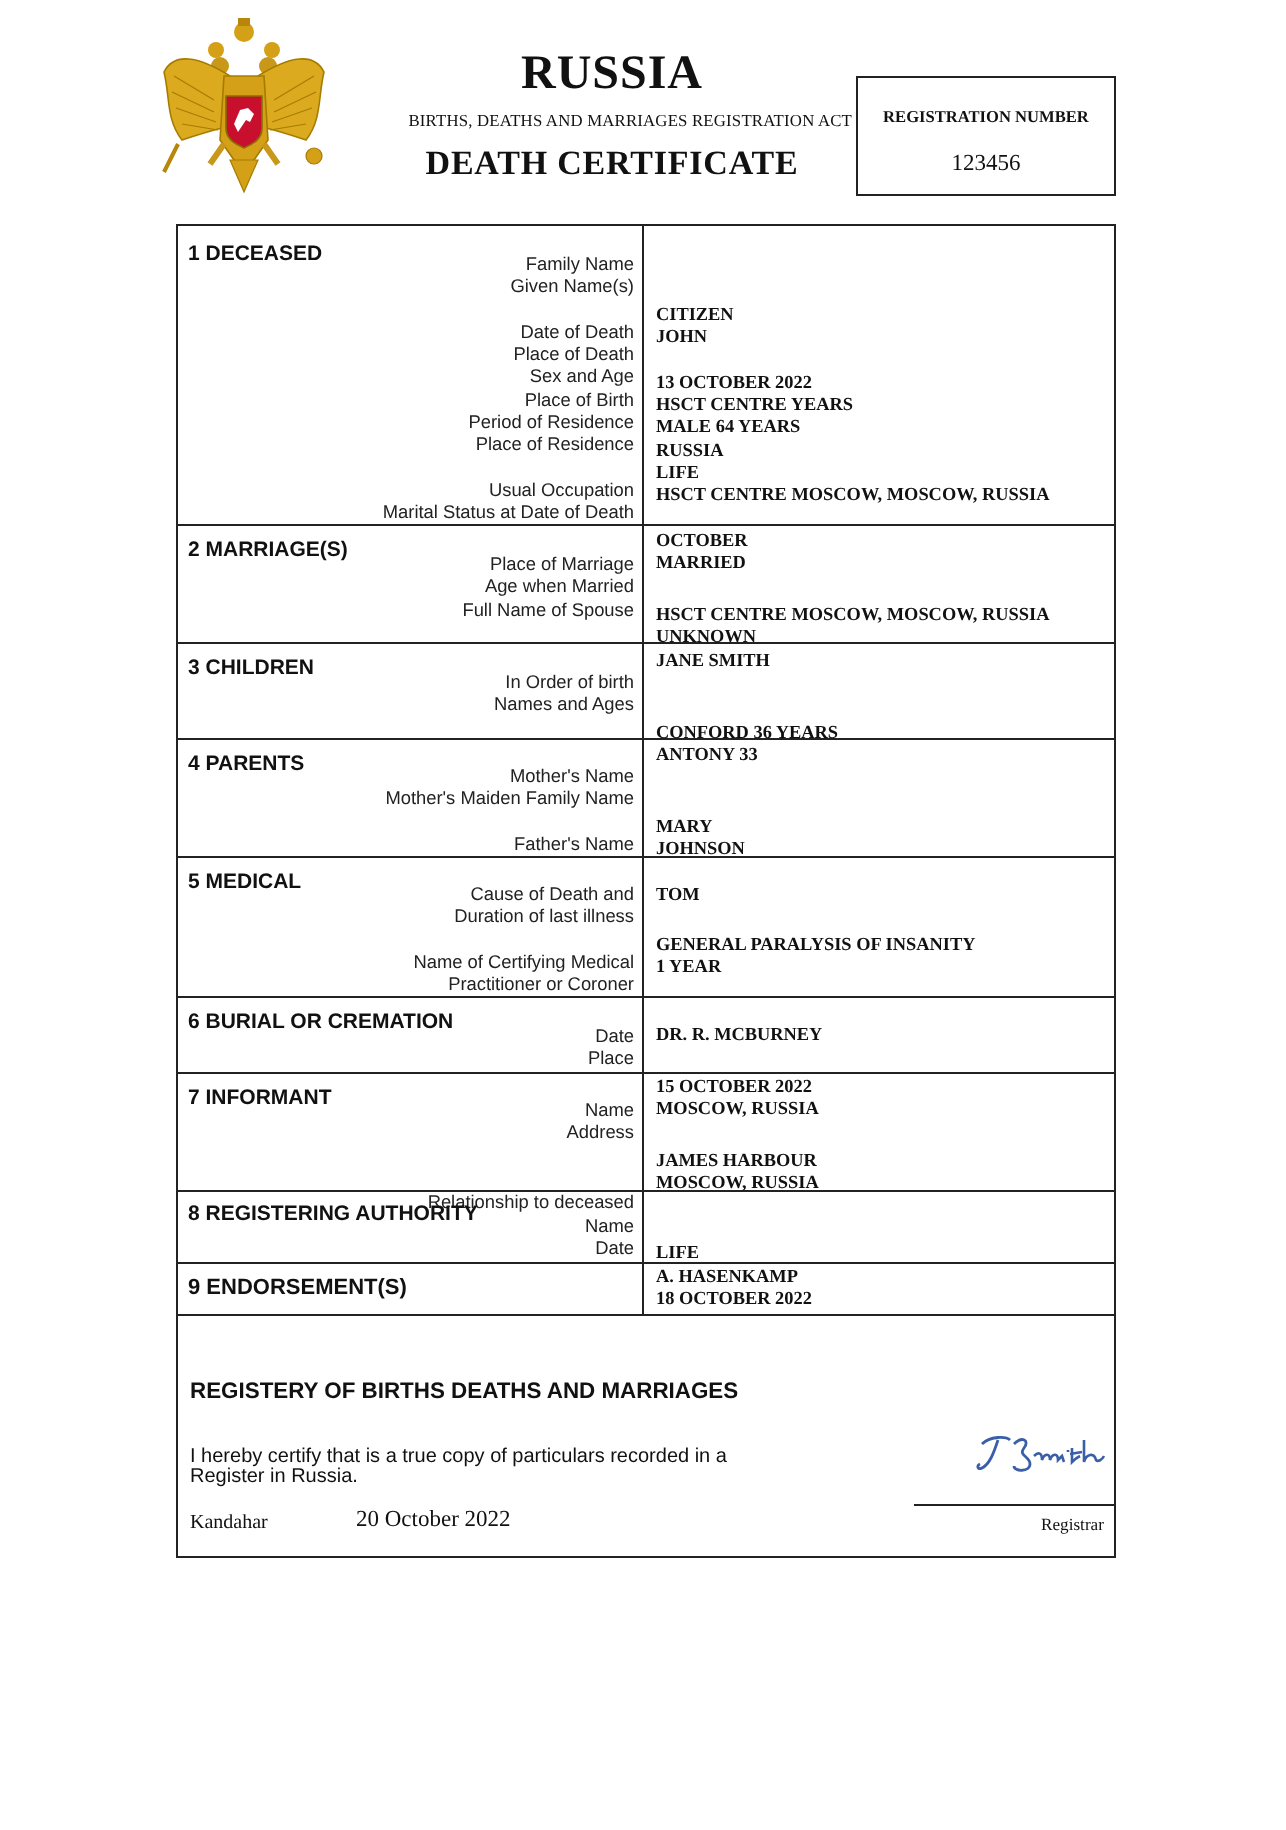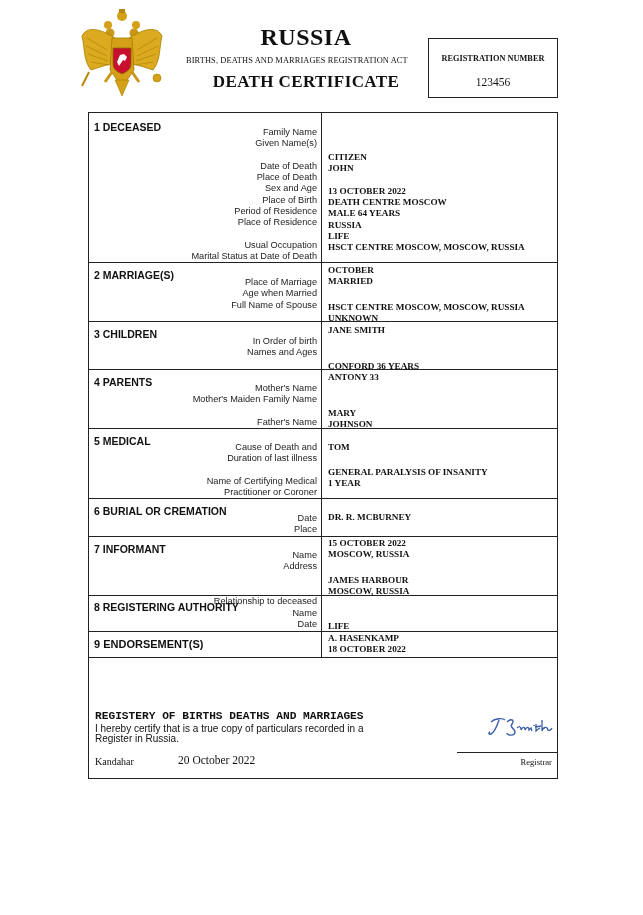--- a/index.html
+++ b/index.html
@@ -2,21 +2,21 @@
 <html><head>
 <meta charset="utf-8">
 <style>
   html, body { margin: 0; padding: 0; background: #ffffff; }
   body { width: 643px; height: 915px; position: relative; overflow: hidden; color: #111; }
 
   .emblem { position: absolute; left: 79px; top: 8px; width: 86px; height: 92px; }
 
   .hdr-country { position: absolute; left: 190px; top: 24px; width: 232px; text-align: center;
     font-family: "Liberation Serif", serif; font-weight: bold; font-size: 24px; letter-spacing: 0.5px; }
-  .hdr-act { position: absolute; left: 186px; top: 56px; width: 240px; text-align: left;
+  .hdr-act { position: absolute; left: 186px; top: 56px; width: 240px; text-align: right;
     font-family: "Liberation Serif", serif; font-size: 8.4px; letter-spacing: 0.1px; }
   .hdr-title { position: absolute; left: 190px; top: 72px; width: 232px; text-align: center;
     font-family: "Liberation Serif", serif; font-weight: bold; font-size: 17px; letter-spacing: 0.4px; }
 
   .regbox { position: absolute; left: 428px; top: 38px; width: 128px; height: 58px;
     border: 1px solid #222; }
   .regbox .lbl { position: absolute; top: 15px; width: 100%; text-align: center;
     font-family: "Liberation Serif", serif; font-weight: bold; font-size: 8.3px; }
   .regbox .num { position: absolute; top: 37px; width: 100%; text-align: center;
     font-family: "Liberation Serif", serif; font-size: 11.5px; }
@@ -30,21 +30,21 @@
   .row .k { position: absolute; right: 240px; text-align: right; white-space: nowrap;
     font-family: "Liberation Sans", sans-serif; font-size: 9.2px; color: #222; }
   .row .v { position: absolute; left: 239px; white-space: nowrap;
     font-family: "Liberation Serif", serif; font-weight: bold; font-size: 9.2px; color: #111; margin-top: 25px; }
 
   .footer { position: absolute; left: 88px; top: 656px; width: 468px; height: 122px;
     border: 1px solid #222; border-top: none; }
   .footer .notice { position: absolute; top: 14px; width: 100%; text-align: center;
     font-family: "Liberation Sans", sans-serif; font-weight: bold; font-size: 8.2px; }
   .footer .registry { position: absolute; left: 6px; top: 34px;
-    font-family: Liberation Mono, monospace; font-weight: bold; font-size: 11.2px; margin-top: 20px; }
+    font-family: Liberation Sans, sans-serif; font-weight: bold; font-size: 11.2px; }
   .footer .certify { position: absolute; left: 6px; top: 68px; width: 300px;
     font-family: "Liberation Sans", sans-serif; font-size: 10px; line-height: 10px; }
   .footer .place { position: absolute; left: 6px; top: 100px;
     font-family: "Liberation Serif", serif; font-size: 10px; }
   .footer .date { position: absolute; left: 89px; top: 98px;
     font-family: "Liberation Serif", serif; font-size: 11.5px; }
   .footer .sig { position: absolute; left: 396px; top: 58px; width: 70px; height: 26px; }
   .footer .sigline { position: absolute; left: 368px; top: 96px; width: 100px; border-top: 1px solid #222; }
   .footer .role { position: absolute; right: 5px; top: 101px;
     font-family: "Liberation Serif", serif; font-size: 8.6px; }
@@ -112,21 +112,21 @@
     <div class="row" style="top:25px">
         <span class="k">Given Name(s)</span>
         <span class="v">JOHN</span>
       </div>
     <div class="row" style="top:48px">
         <span class="k">Date of Death</span>
         <span class="v">13 OCTOBER 2022</span>
       </div>
     <div class="row" style="top:59px">
         <span class="k">Place of Death</span>
-        <span class="v">DEATH CENTRE MOSCOW</span>
+        <span class="v">HSCT CENTRE YEARS</span>
       </div>
     <div class="row" style="top:70px">
         <span class="k">Sex and Age</span>
         <span class="v">MALE 64 YEARS</span>
       </div>
     <div class="row" style="top:82px">
         <span class="k">Place of Birth</span>
         <span class="v">RUSSIA</span>
       </div>
     <div class="row" style="top:93px">

